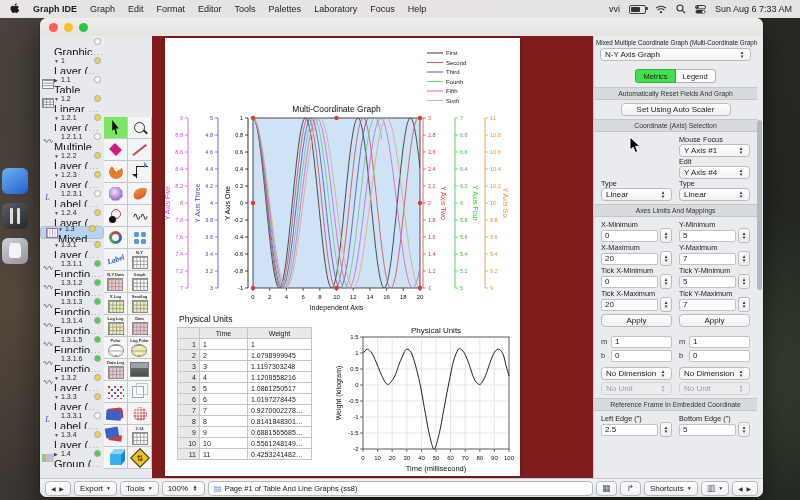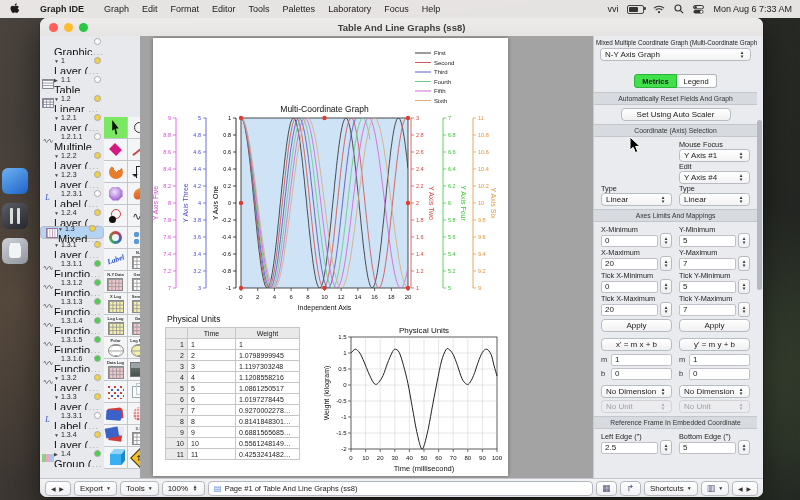--- a/index.html
+++ b/index.html
@@ -3,21 +3,21 @@
 <meta charset="utf-8">
 <style>
   html,body{margin:0;padding:0}
   body{width:800px;height:500px;overflow:hidden;font-family:"Liberation Sans","DejaVu Sans",sans-serif;-webkit-font-smoothing:antialiased}
   .screen{position:relative;width:800px;height:500px;background:
     radial-gradient(420px 300px at 85% 75%, #3d4a33 0%, rgba(61,74,51,0) 60%),
     radial-gradient(300px 260px at 2% 60%, #55483c 0%, rgba(85,72,60,0) 70%),
     linear-gradient(115deg,#4a433e 0%,#35302c 35%,#2b2d26 65%,#1f2220 100%);overflow:hidden}
   
   .menubar{position:absolute;left:0;top:0;width:800px;height:18px;background:rgba(237,235,234,.96);display:flex;align-items:center;font-size:9px;color:#1c1c1c;z-index:50}
-  .mb-left{display:flex;align-items:center;gap:20px;padding-left:10px}
+  .mb-left{display:flex;align-items:center;gap:13px;padding-left:10px}
   .mb-app{font-weight:bold}
   .mb-items{display:flex;gap:13px}
   .mb-right{margin-left:auto;display:flex;align-items:center;gap:9px;padding-right:8px}
   .batt{position:relative;width:15px;height:7px;border:1px solid #444;border-radius:2px}
   .batt::after{content:"";position:absolute;right:-3px;top:1.5px;width:2px;height:3px;background:#444;border-radius:0 1px 1px 0}
   .batt i{position:absolute;left:1px;top:1px;bottom:1px;width:9px;background:#333;border-radius:1px}
   
   .dock{position:absolute;left:2px;top:168px;width:30px;display:flex;flex-direction:column;gap:9px;z-index:5}
   .dock .dk{width:26px;height:26px;border-radius:6px}
   .dk1{background:linear-gradient(145deg,#6db2f2,#1e63c8)}
@@ -96,21 +96,21 @@
     radial-gradient(circle at 35% 30%,#f0b0b0,#c23030)}
   .tkstack{width:13px;height:10px;background:#d23b3b;position:relative;transform:rotate(8deg)}
   .tkstack::before{content:"";position:absolute;left:-4px;top:-3px;width:13px;height:10px;background:#3b62c8;transform:rotate(-18deg)}
   .tkstack::after{content:"";position:absolute;left:2px;top:-5px;width:12px;height:9px;background:#e8e8f0;transform:rotate(-4deg);z-index:-1}
   .tkcube{width:11px;height:11px;background:#3bb0f0;position:relative;margin-top:4px}
   .tkcube::before{content:"";position:absolute;left:2px;top:-5px;width:11px;height:5px;background:#8fd4f8;transform:skewX(-40deg)}
   .tkcube::after{content:"";position:absolute;right:-4px;top:-2.5px;width:4px;height:11px;background:#1e88c8;transform:skewY(-50deg)}
   .tksign{width:12px;height:12px;background:#f2c01e;border:1px solid #333;transform:rotate(45deg);display:flex;align-items:center;justify-content:center}
   .tksign::after{content:"⇅";transform:rotate(-45deg);font-size:8px;color:#111;font-style:normal}
   
-  .canvas{position:absolute;left:100px;top:0;width:471px;bottom:0;background:#a3a3a3;overflow:hidden}
+  .canvas{position:absolute;left:112px;top:0;width:471px;bottom:0;background:#7f1d1d;overflow:hidden}
   .page{position:absolute;left:13px;top:2px;width:355px;height:438px;background:#fff;box-shadow:0 0 4px rgba(0,0,0,.35)}
   svg text{font-family:"Liberation Sans","DejaVu Sans",sans-serif}
   #mcg{position:absolute;left:0;top:2px}
   #pu{position:absolute;left:168px;top:286px}
   .tbl-title{position:absolute;left:14px;top:276px;font-size:8.5px;color:#111}
   .data-table{position:absolute;left:12px;top:289px;border-collapse:collapse;font-size:7px;color:#222}
   .data-table th,.data-table td{border:.5px solid #c6c6c6;padding:0 3px;height:11px;box-sizing:border-box;font-weight:normal;text-align:left}
   .data-table th{background:#e9e9e9;text-align:center}
   .data-table td.rn{background:#e9e9e9;text-align:right;width:22px}
   .data-table td.c1{width:48px;background:#fff}
@@ -118,26 +118,26 @@
   
   .rightpanel{position:absolute;left:553px;top:0;width:170px;bottom:0;background:#e9ebee;border-left:1px solid #c8ccd1;box-sizing:border-box;font-size:8px;color:#1c1c1c}
   .rp-in{position:absolute;left:0;top:0;right:6px;bottom:0;overflow:hidden}
   .rp-header{font-size:6.3px;text-align:center;padding:3px 2px 2px;color:#222;white-space:nowrap}
   .sel{height:13px;background:linear-gradient(#fff,#f3f3f4);border:1px solid #b7bbc2;border-radius:3.5px;display:flex;align-items:center;padding:0 4px;position:relative;box-sizing:border-box}
   .sel span.v{flex:1;font-size:8px;white-space:nowrap;overflow:hidden}
   .updn{width:8px;display:flex;flex-direction:column;align-items:center;line-height:3.2px;font-size:4.6px;color:#333}
   .updn::before{content:"▲"}.updn::after{content:"▼"}
   .sel.dis{background:#ececee;color:#9aa0a8;border-color:#cfd2d8}
   .sel.dis .updn{color:#aab}
-  .rp-graphtype{margin:0 6px 13px}
+  .rp-graphtype{margin:0 6px 8px}
   .rp-tabs{display:flex;justify-content:center;margin:2px 0 4px}
   .rp-tab{height:12px;display:flex;align-items:center;padding:0 7px;border:1px solid #b0b4ba;background:#fdfdfd;font-size:7.5px}
   .rp-tab:first-child{border-radius:3px 0 0 3px}
   .rp-tab:last-child{border-radius:0 3px 3px 0;border-left:none}
-  .rp-tab.active{background:#3fe04a;border-color:#2ab437;font-weight:bold}
+  .rp-tab.active{background:#3fe04a;border-color:#2ab437;font-weight:normal}
   .rp-section{height:11px;background:#d7dbe0;border-top:1px solid #c3c7cd;border-bottom:1px solid #c3c7cd;display:flex;align-items:center;justify-content:center;font-size:6.8px;color:#333;margin:3px 0}
   .btnw{display:block;margin:2px auto;height:13px;min-width:110px;background:linear-gradient(#fff,#f0f0f2);border:1px solid #b7bbc2;border-radius:4px;font-size:8px;font-family:inherit;color:#222}
   .two{display:grid;grid-template-columns:1fr 1fr;column-gap:7px;padding:0 7px}
   .flbl{font-size:7.3px;color:#222;height:9px;line-height:9px;white-space:nowrap}
   .fctl{display:flex;align-items:center;gap:2px;height:13px;margin-bottom:1px}
   .nbox{flex:1;height:12px;background:#fff;border:1px solid #bfc3c9;border-radius:2px;font-size:8px;display:flex;align-items:center;padding:0 3px;box-sizing:border-box}
   .stp{width:10px;height:13px;background:linear-gradient(#fff,#eee);border:1px solid #b7bbc2;border-radius:3px;display:flex;flex-direction:column;align-items:center;justify-content:center;line-height:3.4px;font-size:4.6px;color:#333}
   .stp::before{content:"▲"}.stp::after{content:"▼"}
   .btn2{height:13px;background:linear-gradient(#fff,#f0f0f2);border:1px solid #b7bbc2;border-radius:4px;font-size:8px;font-family:inherit;color:#222;width:100%}
   .mbrow{display:flex;align-items:center;gap:3px;height:13px;margin-bottom:1px}
@@ -199,33 +199,32 @@
           </svg>
       </span>
       <span style="display:flex">
         <svg width="11" height="9" viewBox="0 0 11 9">
             <rect x="0.5" y="0.5" width="10" height="3.4" rx="1.7" fill="none" stroke="#333"></rect>
             <circle cx="2.6" cy="2.2" r="1.2" fill="#333"></circle>
             <rect x="0.5" y="5" width="10" height="3.4" rx="1.7" fill="#333"></rect>
             <circle cx="8.4" cy="6.7" r="1.2" fill="#fff"></circle>
           </svg>
       </span>
-      <span>Mon Aug 6  7:33 AM</span>
+      <span>Sun Aug 6  7:33 AM</span>
     </div>
   </div>
 
   <div class="dock">
     <div class="dk dk1"></div>
     <div class="dk dk2"></div>
     <div class="dk dk3"></div>
   </div>
 
   <div class="window">
     <div class="titlebar">
-      <div class="wtitle">Table And Line Graphs (ss8)</div>
       <div class="tl">
         <i style="background:#ff5f57"></i>
         <i style="background:#febc2e"></i>
         <i style="background:#28c840"></i>
       </div>
     </div>
 
     <div class="main">
 
       <div class="sidebar" id="sidebar">
@@ -1082,24 +1081,20 @@
                   <div class="nbox">7</div>
                   <div class="stp"></div>
                 </div>
               </div>
             </div>
           <div class="two" style="margin-top:2px">
             <button class="btn2">Apply</button>
             <button class="btn2">Apply</button>
           </div>
           <div class="gap6"></div>
-          <div class="two">
-            <button class="btn2">x' = m x + b</button>
-            <button class="btn2">y' = m y + b</button>
-          </div>
           <div class="two" style="margin-top:2px">
             <div class="mbrow">
                 <span class="pfx">m</span>
                 <div class="nbox">1</div>
               </div>
             <div class="mbrow">
                 <span class="pfx">m</span>
                 <div class="nbox">1</div>
               </div>
           </div>

